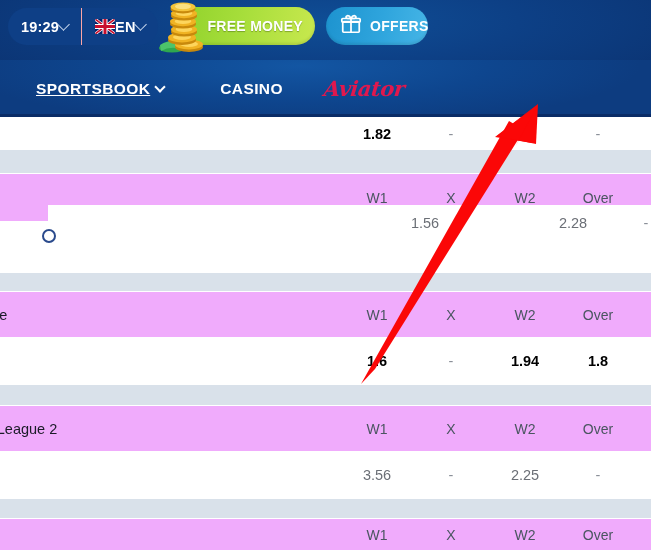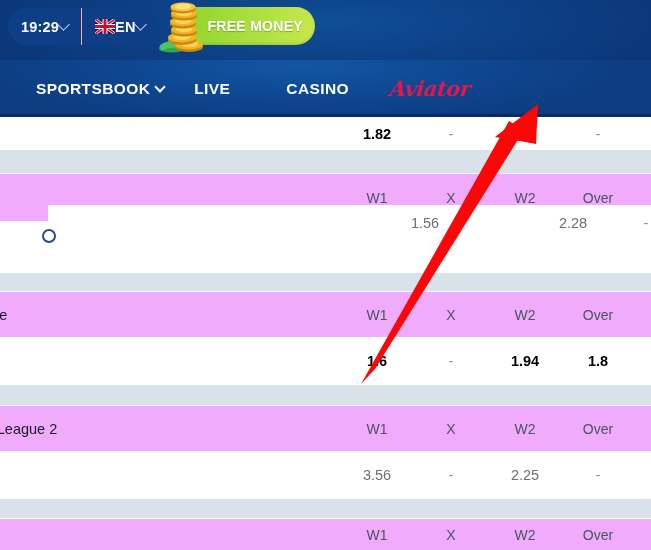--- a/index.html
+++ b/index.html
@@ -198,29 +198,38 @@
           </g>
           <g>
             <ellipse cx="25" cy="8" rx="12.5" ry="4.4" fill="#c8890c"></ellipse>
             <ellipse cx="25" cy="5.8" rx="12.5" ry="4.4" fill="#f5c43a"></ellipse>
             <ellipse cx="25" cy="5.5" rx="8" ry="2.7" fill="#fde07f"></ellipse>
           </g>
         </svg>
       </span>
     </div>
 
+    <div class="offers">
+      <span>
+        <svg width="22" height="22" viewBox="0 0 24 24" fill="none" stroke="#ffffff" stroke-width="1.9">
+          <rect x="3" y="9.5" width="18" height="11.5" rx="1"></rect>
+          <rect x="2" y="6" width="20" height="4" rx="1"></rect>
+          <line x1="12" y1="6" x2="12" y2="21"></line>
+          <path d="M12 6 C12 6 10.2 2.4 7.8 3.1 C5.8 3.7 6.3 6 8.3 6 Z"></path>
+          <path d="M12 6 C12 6 13.8 2.4 16.2 3.1 C18.2 3.7 17.7 6 15.7 6 Z"></path>
+        </svg>
+      </span>
+      <span class="offers-label">OFFERS</span>
+    </div>
   </div>
 
   <div class="navbar">
-    <div class="nav-item" style="margin-left:36px;">
+    <div class="nav-item" style="margin-left:36px;text-decoration:underline;">
       <span>SPORTSBOOK</span>
       <span class="nav-chev"></span>
-    </div>
-    <div class="nav-item" style="margin-left:30px;">
-      <span>LIVE</span>
     </div>
     <div class="nav-item" style="margin-left:56px;">
       <span>CASINO</span>
     </div>
     <div class="nav-item" style="margin-left:41px;">
       <span class="nav-aviator">Aviator</span>
     </div>
   </div>
 
   <div class="content">

